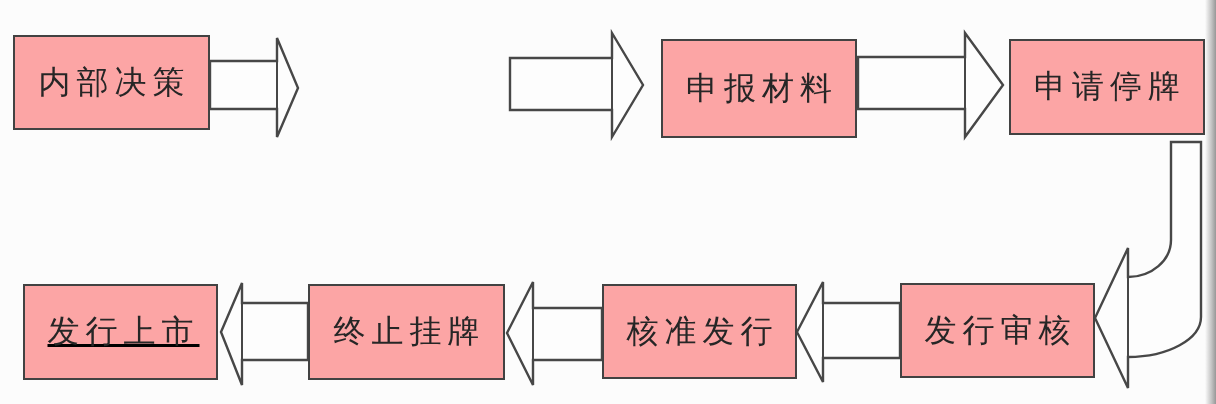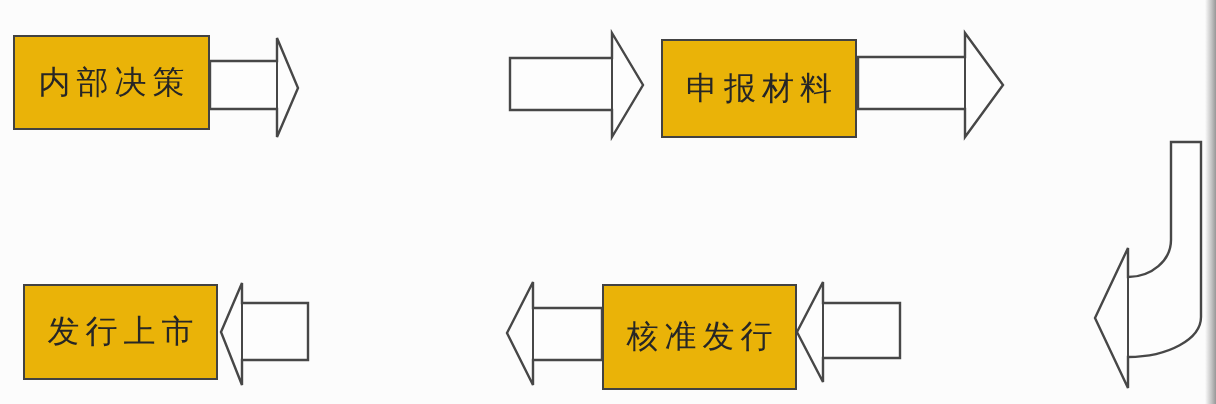--- a/index.html
+++ b/index.html
@@ -7,44 +7,44 @@
     position: relative;
     width: 1216px;
     height: 404px;
     background: #fcfcfc;
     overflow: hidden;
     font-family: "DejaVu Sans", sans-serif;
   }
   .node {
     position: absolute;
     box-sizing: border-box;
-    background: #eab308;
+    background: #fca5a5;
     border: 2.5px solid #424242;
     display: flex;
     align-items: center;
     justify-content: center;
     z-index: 2;
   }
   .node span {
     font-size: 32px;
     color: #262626;
     letter-spacing: 6px;
     margin-right: -6px;
     white-space: nowrap;
   }
   
   .pos-1 { left: 13px;   top: 35px; width: 197px; height: 95px; }
   .pos-2 { left: 302px;  top: 38px; width: 195px; height: 97px; }
   .pos-3 { left: 661px;  top: 39px; width: 196px; height: 99px; }
   .pos-4 { left: 1009px; top: 39px; width: 196px; height: 96px; }
   
   .pos-5 { left: 900px;  top: 283px; width: 195px; height: 95px; }
-  .pos-6 { left: 602px;  top: 284px; width: 195px; height: 106px; }
+  .pos-6 { left: 602px;  top: 284px; width: 195px; height: 95px; }
   .pos-7 { left: 308px;  top: 284px; width: 197px; height: 96px; }
-  .pos-8 { left: 23px;   top: 284px; width: 195px; height: 96px; }
+  .pos-8 { left: 23px;   top: 284px; width: 195px; height: 96px; text-decoration: underline; }
 
   svg.arrows {
     position: absolute;
     left: 0; top: 0;
     width: 1216px;
     height: 404px;
     z-index: 1;
   }
   .arrow {
     fill: #fdfdfd;
@@ -103,22 +103,31 @@
       <line class="arrow-baseline" x1="242" y1="283" x2="242" y2="385"></line>
     </g>
   </svg>
 
   <div class="node pos-1">
     <span>内部决策</span>
   </div>
   <div class="node pos-3">
     <span>申报材料</span>
   </div>
+  <div class="node pos-4">
+    <span>申请停牌</span>
+  </div>
 
+  <div class="node pos-5">
+    <span>发行审核</span>
+  </div>
   <div class="node pos-6">
     <span>核准发行</span>
+  </div>
+  <div class="node pos-7">
+    <span>终止挂牌</span>
   </div>
   <div class="node pos-8">
     <span>发行上市</span>
   </div>
 
   <div class="edge-shade"></div>
 </div>
 
 </body></html>

